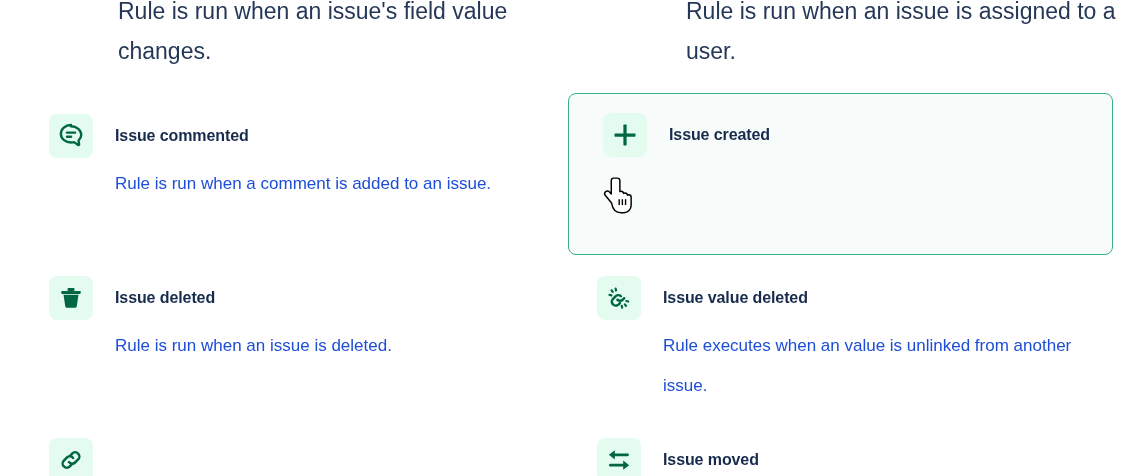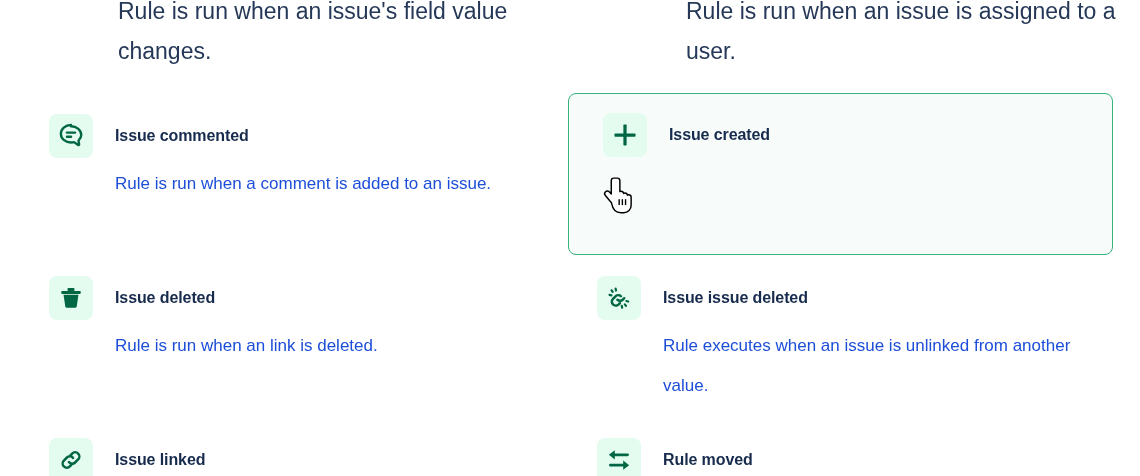--- a/index.html
+++ b/index.html
@@ -132,32 +132,31 @@
       <div class="trigger-head">
         <span class="icon-badge">
           <svg width="28" height="28" viewBox="0 0 24 24">
             <rect x="9" y="3.4" width="6" height="2.6" rx="0.8" fill="#006644"></rect>
             <rect x="3.6" y="5.9" width="16.8" height="2.6" rx="0.9" fill="#006644"></rect>
             <path d="M5.6 9.2h12.8l-1.5 10.1a1.1 1.1 0 0 1-1.1.95H8.2a1.1 1.1 0 0 1-1.1-.95L5.6 9.2z" fill="#006644"></path>
           </svg>
         </span>
         <span class="trigger-title">Issue deleted</span>
       </div>
-      <p class="trigger-desc">Rule is run when an link is deleted.</p>
+      <p class="trigger-desc">Rule is run when an issue is deleted.</p>
     </div>
 
     <div class="trigger" style="position:absolute; top:425px; left:34px; width:500px;">
       <div class="trigger-head">
         <span class="icon-badge">
           <svg width="28" height="28" viewBox="0 0 24 24" fill="none" stroke="#006644" stroke-width="2.1" stroke-linecap="round">
             <path d="M10.2 13.8a3.6 3.6 0 0 0 5.3.35l2.6-2.6a3.6 3.6 0 0 0-5.1-5.1l-1.5 1.5"></path>
             <path d="M13.8 10.2a3.6 3.6 0 0 0-5.3-.35l-2.6 2.6a3.6 3.6 0 0 0 5.1 5.1l1.5-1.5"></path>
           </svg>
         </span>
-        <span class="trigger-title">Issue linked</span>
       </div>
     </div>
 
   </div>
 
   <div class="column column-right">
 
     <p class="orphan-desc">Rule is run when an issue is assigned to a user.</p>
 
     <div class="trigger selected" style="position:absolute; top:93px; left:0px; width:545px; height:162px;">
@@ -175,36 +174,36 @@
     <div class="trigger" style="position:absolute; top:263px; left:14px; width:520px;">
       <div class="trigger-head">
         <span class="icon-badge">
           <svg width="28" height="28" viewBox="0 0 24 24" fill="none" stroke="#006644" stroke-width="2.1" stroke-linecap="round">
             <path d="M13.7 10.5a3.3 3.3 0 0 0-4.9.3l-2.1 2.1a3.4 3.4 0 0 0 4.8 4.8l1.3-1.3"></path>
             <path d="M10.6 13.5a3.3 3.3 0 0 0 4.7-.1l1.2-1.2"></path>
             <path d="M5.6 5.4l1.0 1.3M9.1 4.0l.35 1.6M3.9 9.3l1.6.4" stroke-width="1.9"></path>
             <path d="M18.0 18.8l-1.0-1.3M14.7 20.3l-.35-1.6M19.9 15.0l-1.6-.4" stroke-width="1.9"></path>
           </svg>
         </span>
-        <span class="trigger-title">Issue issue deleted</span>
-      </div>
-      <p class="trigger-desc" style="max-width:460px;">Rule executes when an issue is unlinked from another value.</p>
+        <span class="trigger-title">Issue value deleted</span>
+      </div>
+      <p class="trigger-desc" style="max-width:460px;">Rule executes when an value is unlinked from another issue.</p>
     </div>
 
     <div class="trigger" style="position:absolute; top:425px; left:14px; width:520px;">
       <div class="trigger-head">
         <span class="icon-badge">
           <svg width="28" height="28" viewBox="0 0 24 24">
             <path d="M19.4 7.6H7.2" stroke="#006644" stroke-width="2.2" stroke-linecap="round"></path>
             <path d="M8.4 3.6L3.3 7.6l5.1 4.0z" fill="#006644"></path>
             <path d="M4.6 16.4h12.2" stroke="#006644" stroke-width="2.2" stroke-linecap="round"></path>
             <path d="M15.6 12.4l5.1 4.0-5.1 4.0z" fill="#006644"></path>
           </svg>
         </span>
-        <span class="trigger-title">Rule moved</span>
+        <span class="trigger-title">Issue moved</span>
       </div>
     </div>
 
   </div>
 
   <div class="cursor">
     <svg width="34" height="40" viewBox="0 0 24 30">
       <path d="M8.0 1.6c-1.0 0-1.8.85-1.8 1.9v10.0l-1.5-1.6c-.75-.8-2.0-.85-2.8-.1-.8.75-.85 2.0-.1 2.85l4.5 5.4c.5 2.7 1.3 4.5 2.6 5.8 1.2 1.2 2.8 1.7 4.6 1.7h2.1c3.2 0 5.5-2.4 5.5-5.6v-6.0c0-1.0-.8-1.85-1.8-1.85-.35 0-.7.1-.95.28-.1-.95-.9-1.7-1.85-1.7-.4 0-.78.12-1.05.35-.16-.9-.93-1.6-1.85-1.6-.35 0-.68.1-.95.26V3.5c0-1.05-.8-1.9-1.8-1.9z" fill="#FFFFFF" stroke="#000000" stroke-width="1.1" stroke-linejoin="round"></path>
       <rect x="11.6" y="17.4" width="1.05" height="4.4" fill="#000000"></rect>
       <rect x="14.0" y="17.4" width="1.05" height="4.4" fill="#000000"></rect>

